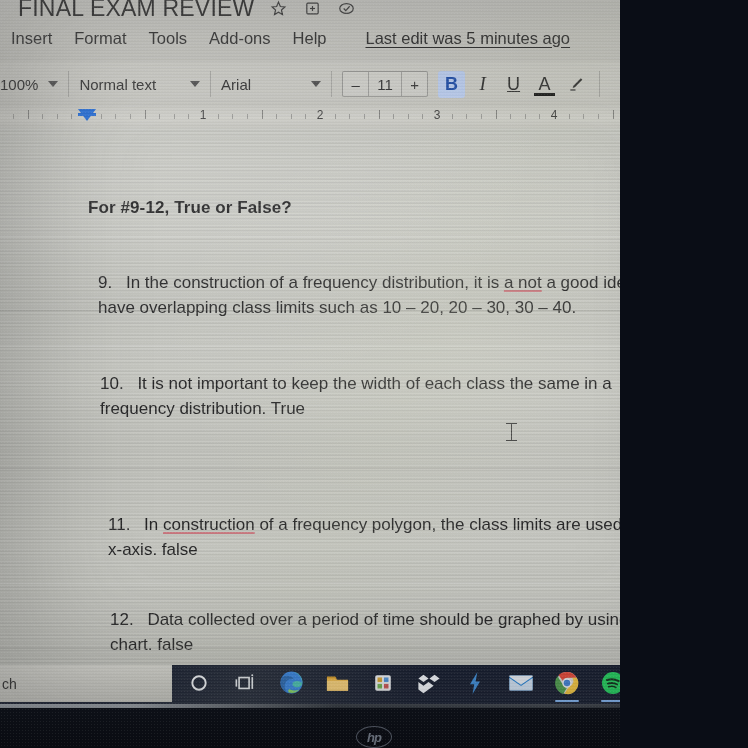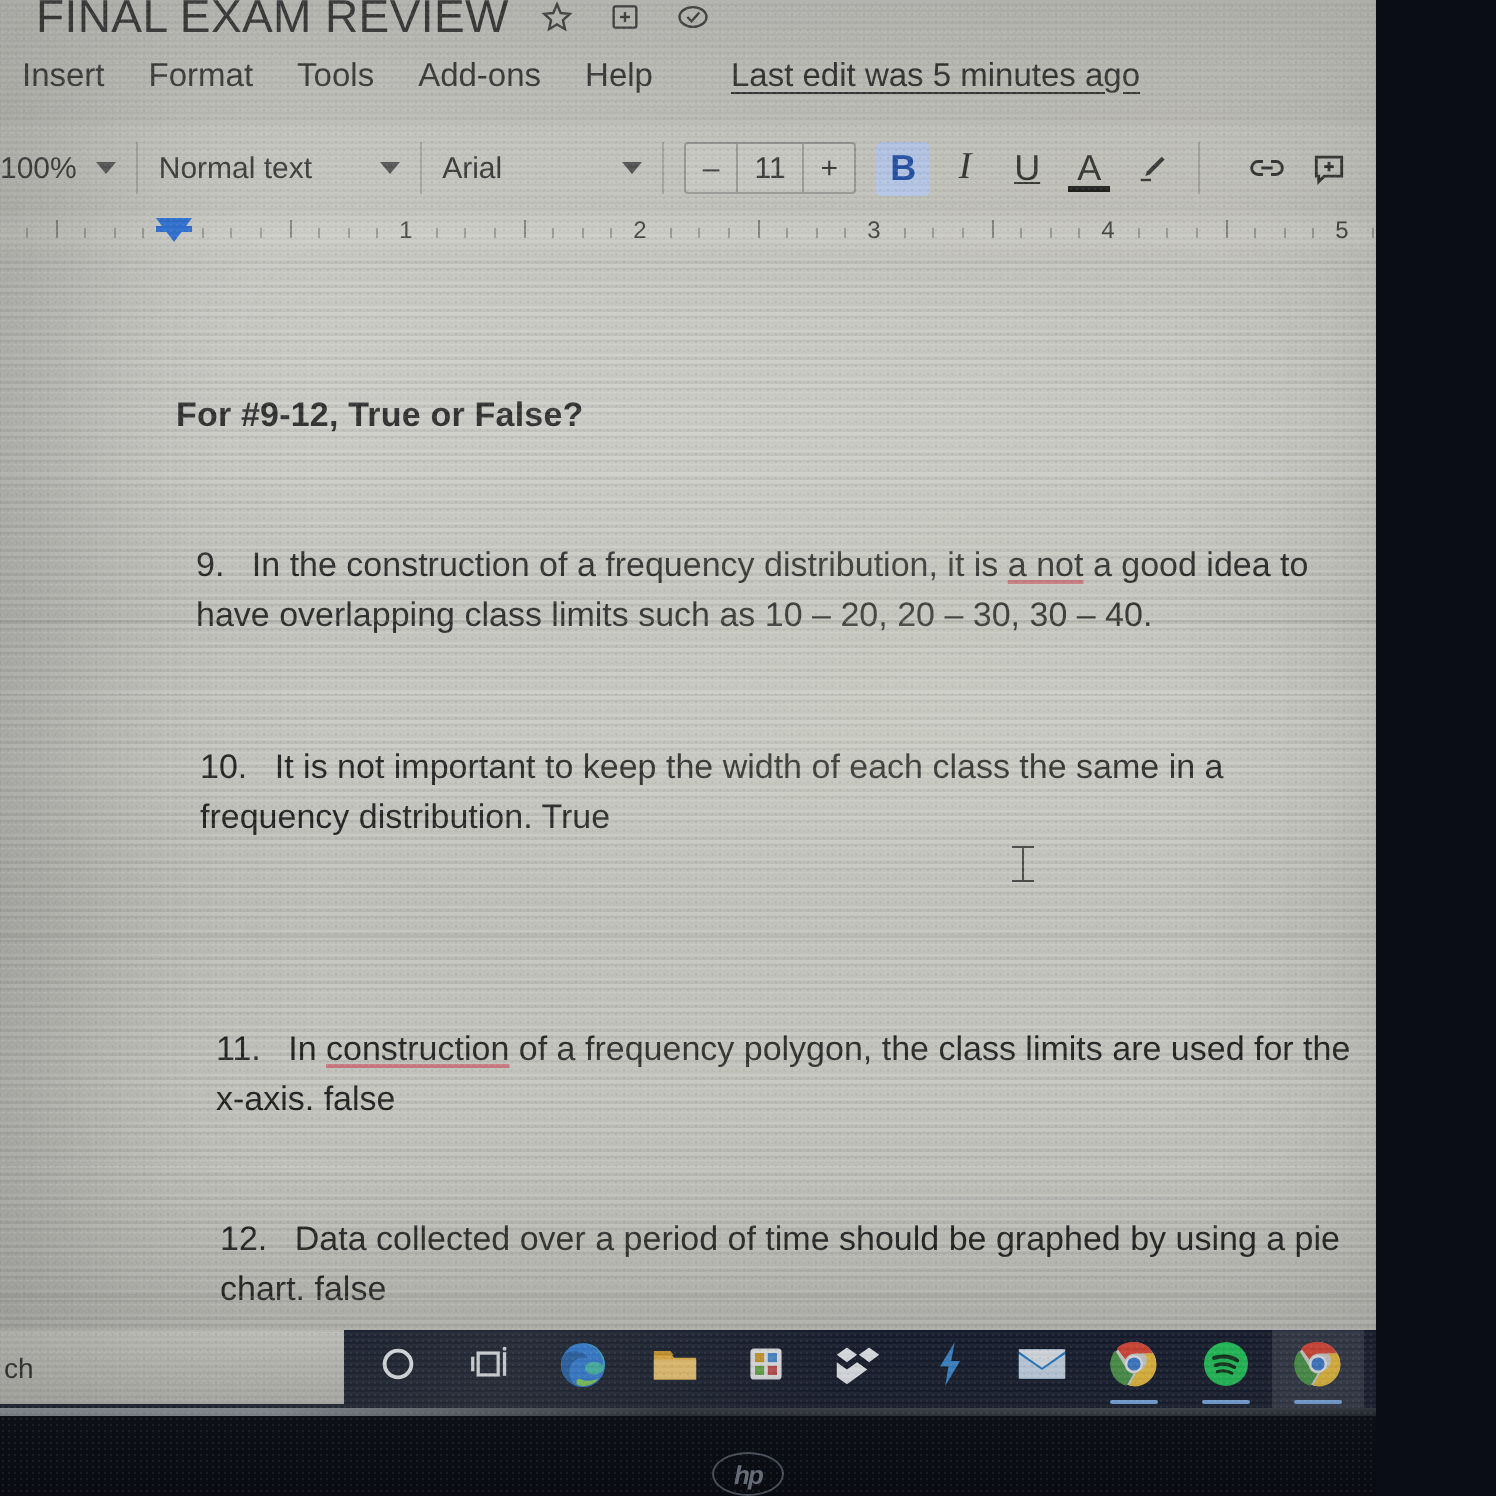--- a/index.html
+++ b/index.html
@@ -6,21 +6,21 @@
   * { box-sizing: border-box; }
   html, body {
     margin: 0; padding: 0;
     width: 748px; height: 748px;
     overflow: hidden;
     background: #0a0d16;
     font-family: "Liberation Sans", sans-serif;
   }
   #shot {
     position: relative;
-    width: 688px; height: 748px;
+    width: 620px; height: 748px;
     overflow: hidden;
     background: #0a0d16;
   }
 
   
   #screen {
     position: absolute; left: 0; top: 0;
     width: 748px; height: 704px;
     background: #c9c9c4;
     overflow: hidden;

